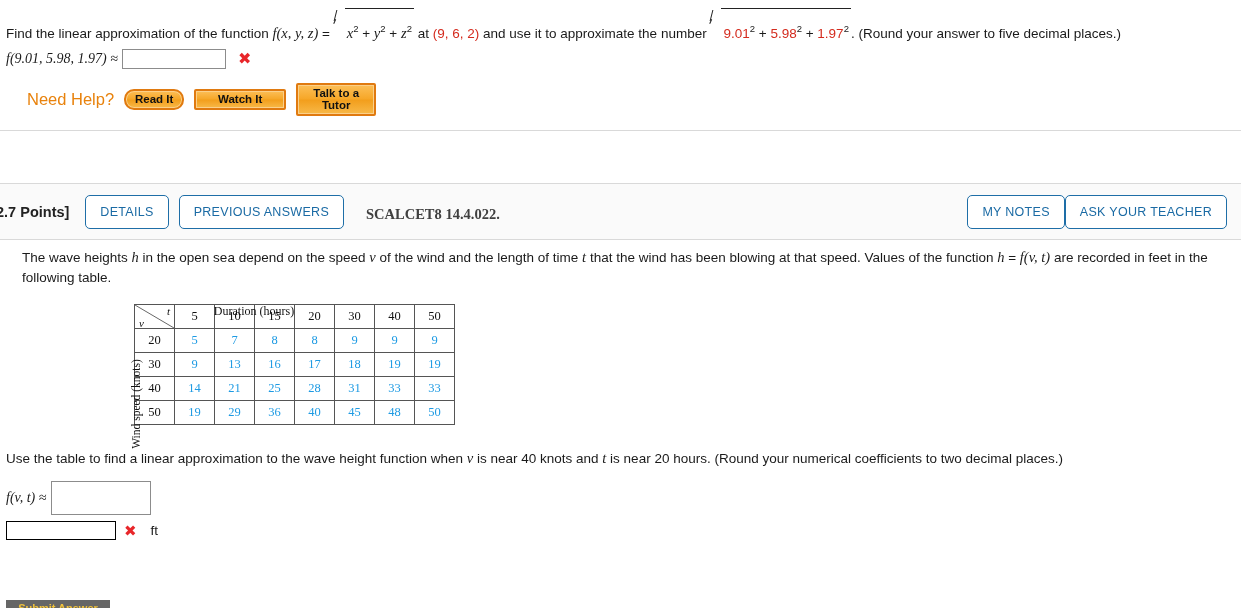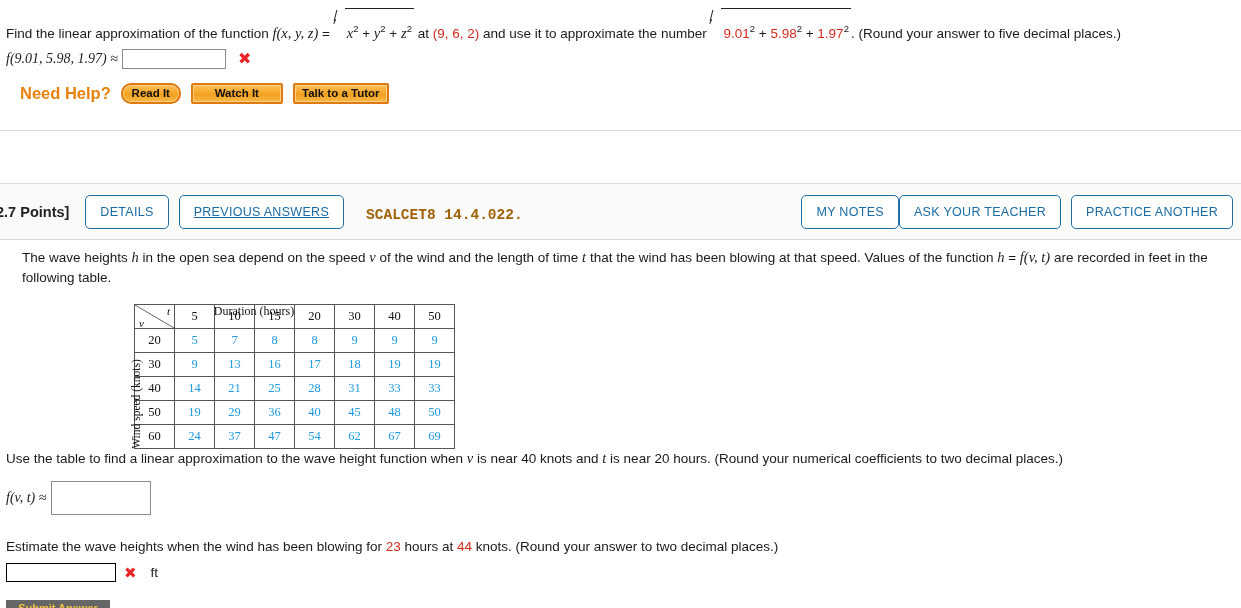--- a/index.html
+++ b/index.html
@@ -48,37 +48,38 @@
     display:inline-block; vertical-align:middle;
     color:#e8262a; font-weight:bold; font-size:16px;
     margin-left:8px; line-height:1;
     font-family:"DejaVu Sans", sans-serif;
   }
   .q1-answer-row { margin-top:5px; display:flex; align-items:center; gap:4px; }
 
   
   .needhelp-row { display:flex; align-items:center; gap:10px; margin-top:14px; padding-left:14px; }
   .needhelp-label {
-    color:#e8820c; font-weight:bold; font-size:16.5px;
-    font-family:"Liberation Sans", sans-serif;
+    color:#e8820c; font-weight:normal; font-size:16.5px;
+    font-family:"Liberation Sans", sans-serif;
+    margin-left:7px;
   }
   .help-btn {
     background:linear-gradient(to bottom,#fcbf58 0%,#f6a728 48%,#f29e1c 52%,#f8b949 100%);
     border:2px solid #e07a10;
     border-radius:2px;
     padding:2px 0 3px 0;
     font-size:11.5px; font-weight:bold; color:#111;
     text-align:center;
     box-shadow: inset 0 0 0 1px #fbd089;
     cursor:pointer;
     font-family:"Liberation Sans", sans-serif;
   }
   #help-read { width:60px;border-radius:10px; }
   #help-watch { width:92px; }
-  #help-tutor { width:96px; }
+  #help-tutor { width:80px; }
 
   
   .hr-sep { position:absolute; left:0; right:0; height:1px; background:#d9d9d9; }
   #sep1 { top:130px; }
   #sep2 { top:183px; }
   #sep3 { top:239px; }
 
   
   #qheader {
     position:absolute; top:184px; left:0; width:1241px; height:55px;
@@ -97,24 +98,24 @@
     background:#fff;
     color:#1a6aa4;
     font-size:12.5px;
     letter-spacing:.3px;
     padding:9px 14px;
     white-space:nowrap;
     cursor:pointer;
     font-family:"Liberation Sans", sans-serif;
   }
   #btn-details { margin-right:10px; }
-  #btn-prev-answers { margin-right:22px;text-decoration:underline; }
+  #btn-prev-answers { margin-right:22px; }
   .scalcet {
-    font-weight:bold; font-size:14.5px; color:#a16207; white-space:nowrap;
-    font-family:Liberation Mono, monospace;
+    font-weight:bold; font-size:14.5px; color:#404040; white-space:nowrap;
+    font-family:Liberation Serif, serif;
     margin-top:6px;
   }
   .spacer { flex:1 1 auto; }
   #btn-my-notes { }
   #btn-ask-teacher { margin-right:10px; }
   #btn-practice-another { margin-right:4px; }
 
   
   #q2 { position:absolute; top:247px; left:16px; width:1241px; padding:0 6px; }
   #q2 .para { line-height:20px; }
@@ -222,21 +223,20 @@
 <div class="hr-sep" id="sep3"></div>
 
 <div id="qheader">
   <span class="points-text">/2.7 Points]</span>
   <button class="pill" id="btn-details">DETAILS</button>
   <button class="pill" id="btn-prev-answers">PREVIOUS ANSWERS</button>
   <span class="scalcet">SCALCET8 14.4.022.</span>
   <span class="spacer"></span>
   <button class="pill" id="btn-my-notes">MY NOTES</button>
   <button class="pill" id="btn-ask-teacher">ASK YOUR TEACHER</button>
-  <button class="pill" id="btn-practice-another">PRACTICE ANOTHER</button>
 </div>
 
 <div id="q2">
   <div class="para">
     <span>The wave heights </span><span class="it">h</span><span> in the open sea depend on the speed </span><span class="it">v</span><span> of the wind and the length of time </span><span class="it">t</span><span> that the wind has been blowing at that speed. Values of the function </span><span class="it">h</span><span> = </span><span class="it">f(v, t)</span><span> are recorded in feet in the following table.</span>
   </div>
 
   <div class="table-wrap">
     <div class="duration-cap">Duration (hours)</div>
     <div class="windspeed-cap">Wind speed (knots)</div>
@@ -293,47 +293,34 @@
           <tr>
             <td class="rowhdr">50</td>
             <td class="val">19</td>
             <td class="val">29</td>
             <td class="val">36</td>
             <td class="val">40</td>
             <td class="val">45</td>
             <td class="val">48</td>
             <td class="val">50</td>
           </tr>
-          <tr>
-            <td class="rowhdr">60</td>
-            <td class="val">24</td>
-            <td class="val">37</td>
-            <td class="val">47</td>
-            <td class="val">54</td>
-            <td class="val">62</td>
-            <td class="val">67</td>
-            <td class="val">69</td>
-          </tr>
         </tbody>
     </table>
   </div>
 </div>
 
 <div id="lower">
   <div class="para">
     <span>Use the table to find a linear approximation to the wave height function when </span><span class="it">v</span><span> is near 40 knots and </span><span class="it">t</span><span> is near 20 hours. (Round your numerical coefficients to two decimal places.)</span>
   </div>
   <div class="fvt-row">
     <span class="it" style="font-size:14px">f(v, t) ≈</span>
     <input class="bigbox" type="text" value="" style="">
   </div>
 
-  <div class="para" id="estimate-para">
-    <span>Estimate the wave heights when the wind has been blowing for </span><span class="red">23</span><span> hours at </span><span class="red">44</span><span> knots. (Round your answer to two decimal places.)</span>
-  </div>
   <div class="est-row">
     <input class="estbox" type="text" value="" style="">
     <span class="est-x">✖</span>
     <span class="est-unit">ft</span>
   </div>
 </div>
 
 <button id="submit-btn">Submit Answer</button>
 
 </body></html>

